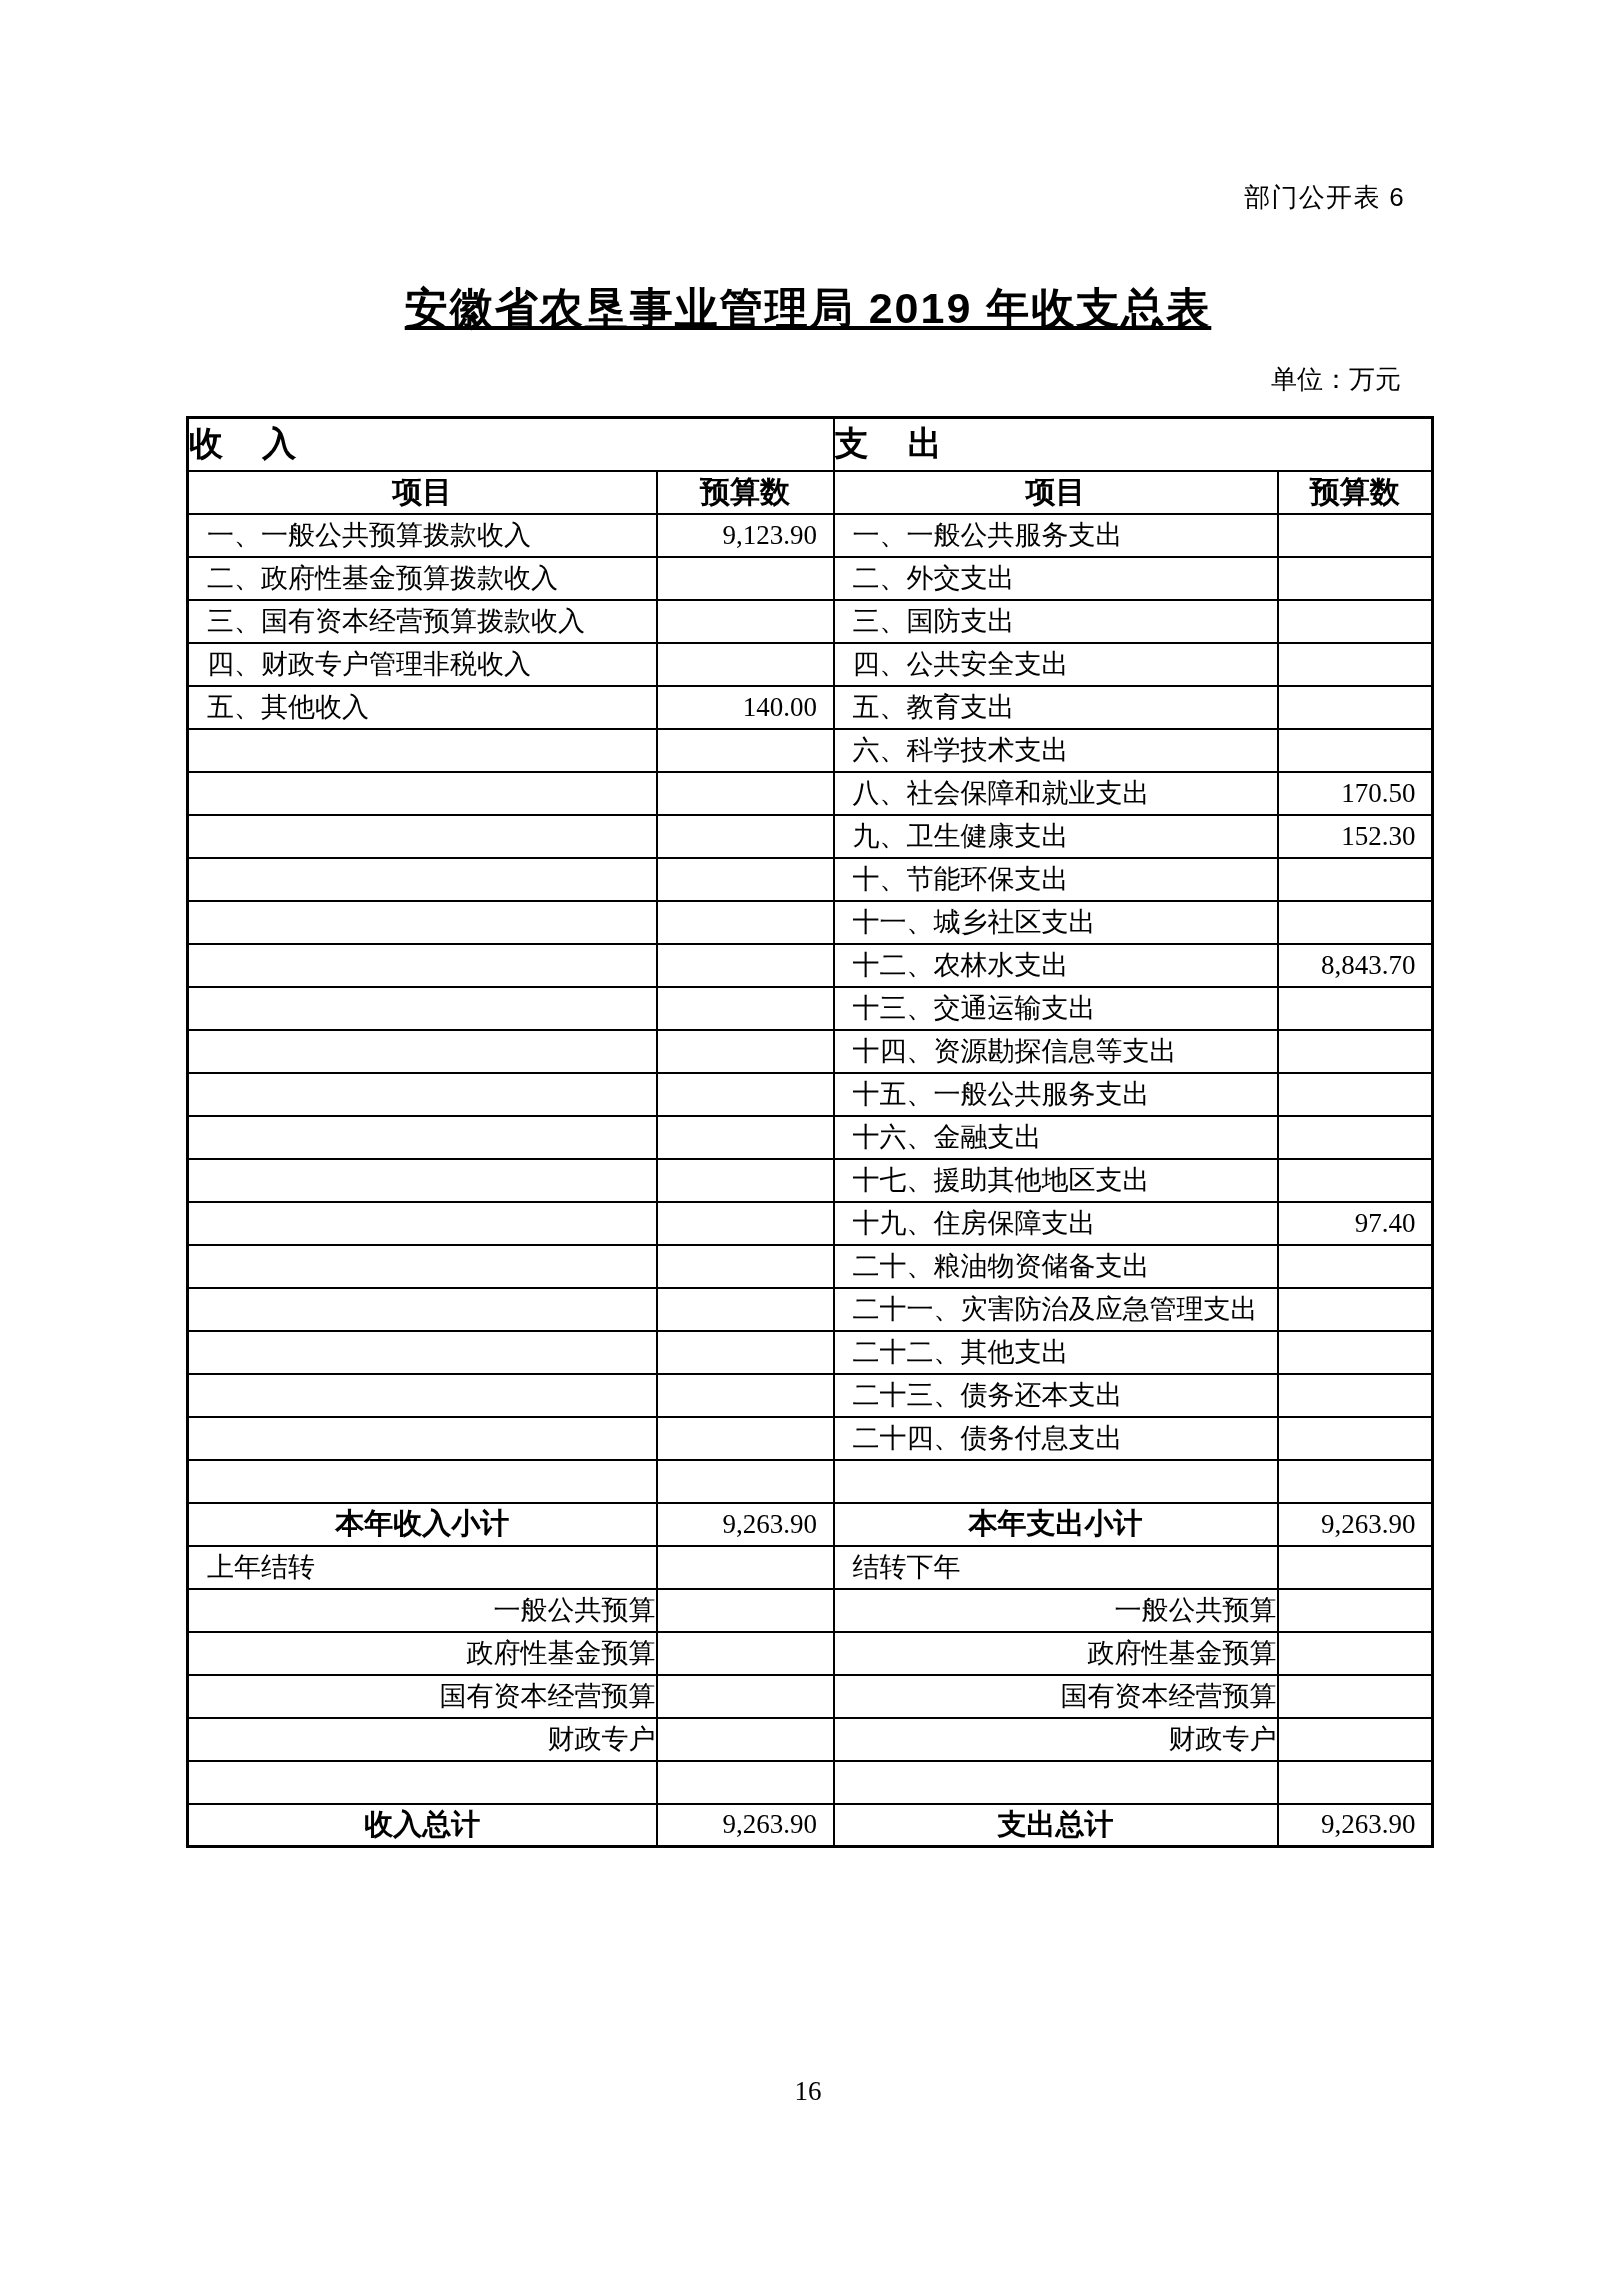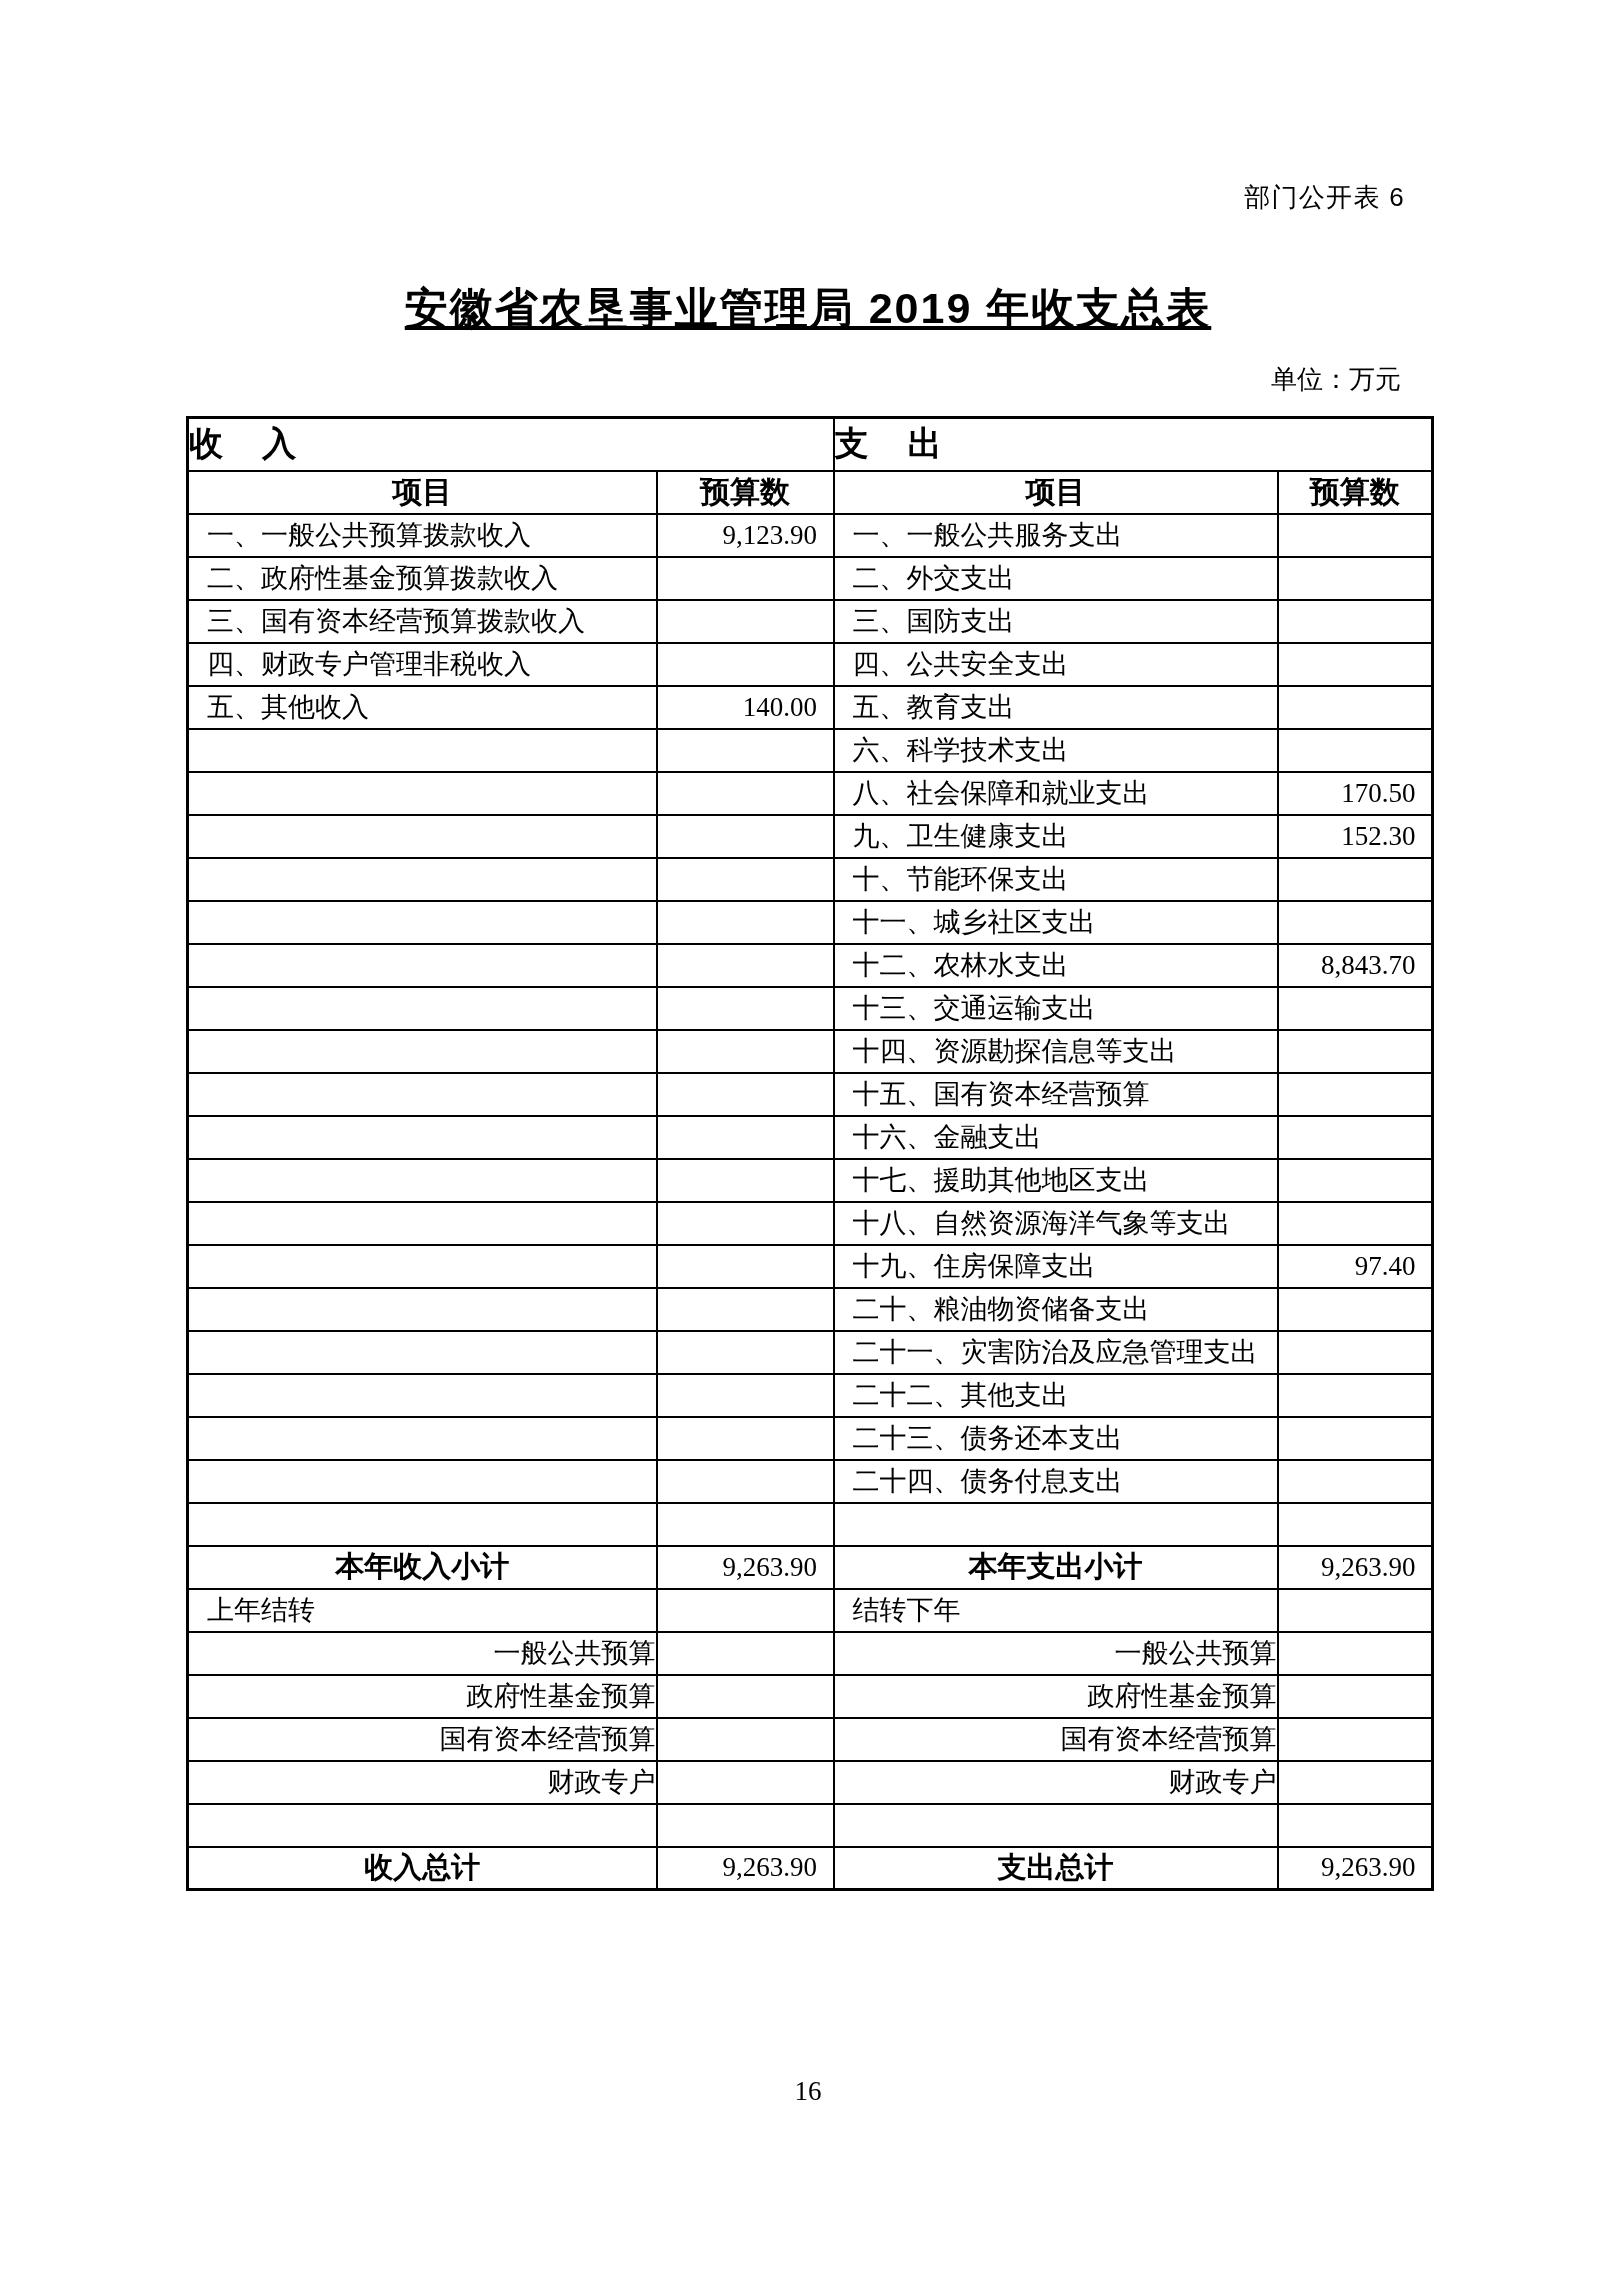--- a/index.html
+++ b/index.html
@@ -195,39 +195,33 @@
   </tr>
         <tr class="row-item">
     <td class="c-item"></td>
     <td class="c-val"></td>
     <td class="c-item">十四、资源勘探信息等支出</td>
     <td class="c-val"></td>
   </tr>
         <tr class="row-item">
     <td class="c-item"></td>
     <td class="c-val"></td>
-    <td class="c-item">十五、国有资本经营预算</td>
+    <td class="c-item">十五、一般公共服务支出</td>
     <td class="c-val"></td>
   </tr>
         <tr class="row-item">
     <td class="c-item"></td>
     <td class="c-val"></td>
     <td class="c-item">十六、金融支出</td>
     <td class="c-val"></td>
   </tr>
         <tr class="row-item">
     <td class="c-item"></td>
     <td class="c-val"></td>
     <td class="c-item">十七、援助其他地区支出</td>
-    <td class="c-val"></td>
-  </tr>
-        <tr class="row-item">
-    <td class="c-item"></td>
-    <td class="c-val"></td>
-    <td class="c-item">十八、自然资源海洋气象等支出</td>
     <td class="c-val"></td>
   </tr>
         <tr class="row-item">
     <td class="c-item"></td>
     <td class="c-val"></td>
     <td class="c-item">十九、住房保障支出</td>
     <td class="c-val">97.40</td>
   </tr>
         <tr class="row-item">
     <td class="c-item"></td>

